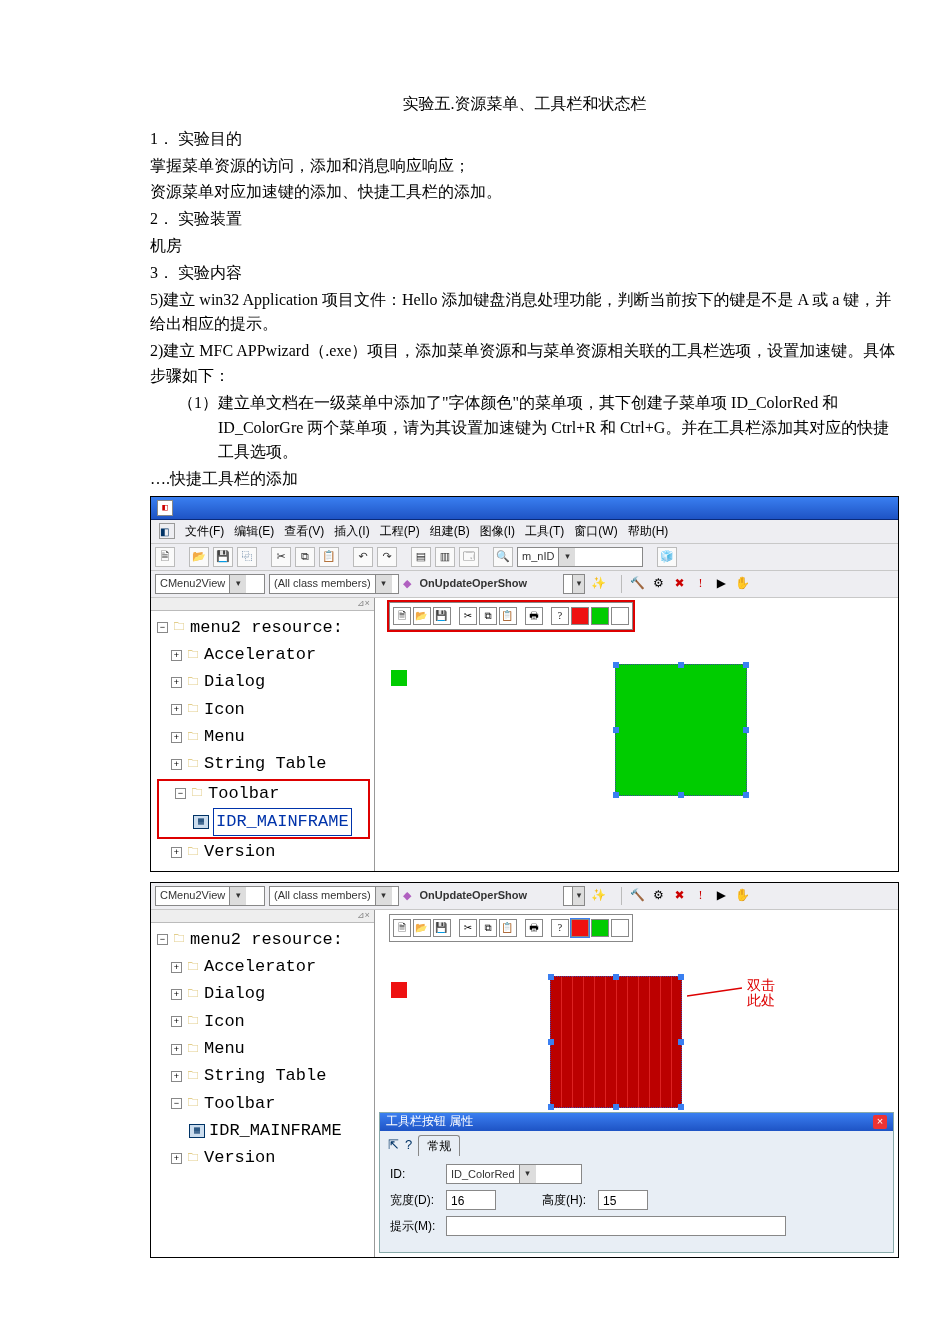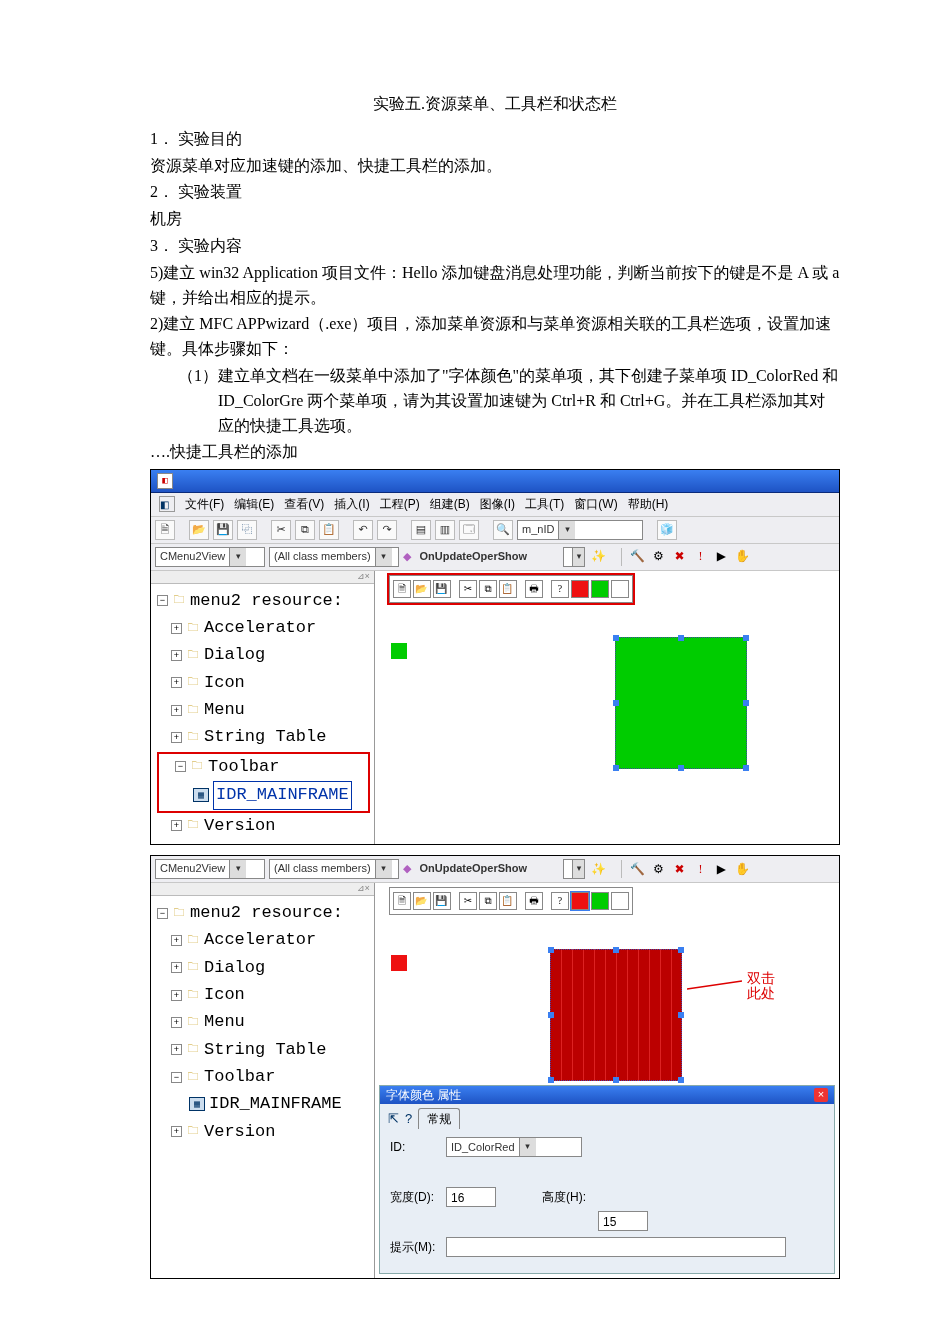--- a/index.html
+++ b/index.html
@@ -4,21 +4,21 @@
 <style>
   body {
     margin: 0;
     background: #fff;
     font-family: "SimSun", "Songti SC", "STSong", serif;
     font-size: 16px;
     color: #000;
     width: 945px;
   }
   .page {
-    padding: 92px 105px 40px 150px;
+    padding: 92px 46px 40px 150px;
     line-height: 1.55;
   }
   .title {
     text-align: center;
     margin-bottom: 10px;
   }
   .para { margin: 0 0 2px 0; }
   .indent1 { padding-left: 28px; }
 
   
@@ -198,20 +198,21 @@
   .closebox { width: 14px; height: 14px; background: #e33; color: #fff; display: inline-flex; align-items: center; justify-content: center; font-size: 11px; border-radius: 2px; }
   .diamond { color:#b060c0; font-size:11px; }
 </style>
 </head>
 <body>
 
 <div class="page">
   <div class="title">实验五.资源菜单、工具栏和状态栏</div>
 
   <div class="para">1． 实验目的</div>
+  <div class="para">掌握菜单资源的访问，添加和消息响应响应；</div>
   <div class="para">资源菜单对应加速键的添加、快捷工具栏的添加。</div>
   <div class="para">2． 实验装置</div>
   <div class="para">机房</div>
   <div class="para">3． 实验内容</div>
   <div class="para">5)建立 win32  Application 项目文件：Hello 添加键盘消息处理功能，判断当前按下的键是不是 A 或 a 键，并给出相应的提示。</div>
   <div class="para">2)建立 MFC APPwizard（.exe）项目，添加菜单资源和与菜单资源相关联的工具栏选项，设置加速键。具体步骤如下：</div>
 
   <div class="para indent1" style="display:flex;">
     <div style="width:42px;">（1）</div>
     <div>建立单文档在一级菜单中添加了"字体颜色"的菜单项，其下创建子菜单项 ID_ColorRed 和 ID_ColorGre 两个菜单项，请为其设置加速键为 Ctrl+R 和 Ctrl+G。并在工具栏添加其对应的快捷工具选项。</div>
@@ -482,53 +483,53 @@
           <div class="big-swatch2 red">
             <span class="handle" style="left:-3px;top:-3px;"></span>
               <span class="handle" style="right:-3px;top:-3px;"></span>
             <span class="handle" style="left:-3px;bottom:-3px;"></span>
               <span class="handle" style="right:-3px;bottom:-3px;"></span>
             <span class="handle" style="left:50%;top:-3px;margin-left:-3px;"></span>
               <span class="handle" style="left:50%;bottom:-3px;margin-left:-3px;"></span>
             <span class="handle" style="top:50%;left:-3px;margin-top:-3px;"></span>
               <span class="handle" style="top:50%;right:-3px;margin-top:-3px;"></span>
           </div>
-          <div class="annot" style="left:372px; top:56px;">
+          <div class="annot" style="left:372px; top:36px;">
             <svg width="60" height="20">
                 <line x1="0" y1="10" x2="55" y2="2" stroke="#d00" stroke-width="1.5"></line>
               </svg>
             <div>双击</div>
             <div>此处</div>
           </div>
         </div>
 
         <div class="props">
           <div class="props-tb">
-            <span>字体颜色 属性</span>
+            <span>工具栏按钮 属性</span>
             <span class="closebox">×</span>
           </div>
           <div class="props-tab">
             <span class="pin">⇱</span>
             <span class="qm">?</span>
             <span class="tab-lbl">常规</span>
           </div>
           <div class="props-body">
             <div class="prow">
               <span class="plabel">ID:</span>
               <span class="combo" style="width:130px;">
                 <span>ID_ColorRed</span>
                 <span class="arr">▾</span>
               </span>
             </div>
             <div class="prow">
               <span class="plabel">宽度(D):</span>
               <span class="pinput" style="width:40px;">16</span>
               <span style="width:30px;"></span>
               <span class="plabel">高度(H):</span>
-              <span class="pinput" style="width:40px;margin-top:48px;">15</span>
+              <span class="pinput" style="width:40px;">15</span>
             </div>
             <div class="prow">
               <span class="plabel">提示(M):</span>
               <span class="pinput" style="width:330px;"></span>
             </div>
           </div>
         </div>
       </div>
     </div>
   </div>

